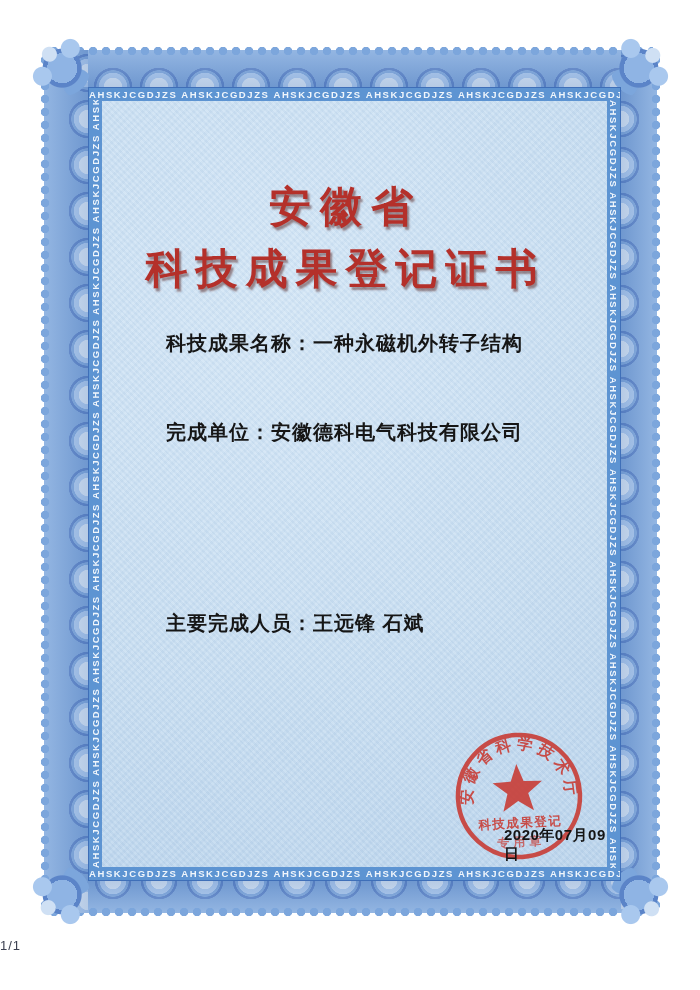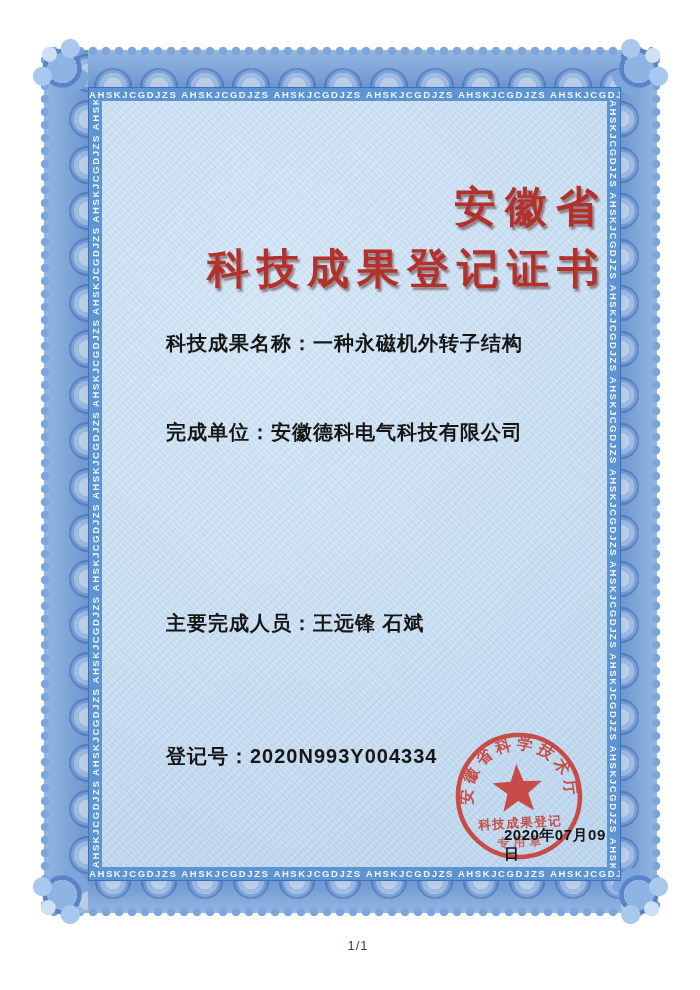--- a/index.html
+++ b/index.html
@@ -68,21 +68,21 @@
   .band-text.r { right:0; top:12px; bottom:12px; width:13px; writing-mode:vertical-rl; }
 
   
   .inner { position:absolute; inset:13px;
     background:radial-gradient(130% 95% at 35% 28%, #d6e8f7 0%, #cbe0f2 48%, #c0d8ee 82%, #bad3eb 100%); }
   .inner::before { content:""; position:absolute; inset:0; pointer-events:none;
     background-image:
       repeating-linear-gradient(45deg, rgba(255,255,255,.06) 0 2px, rgba(90,130,180,.05) 2px 4px),
       repeating-linear-gradient(-45deg, rgba(255,255,255,.05) 0 3px, rgba(90,130,180,.04) 3px 6px); }
 
-  .title { position:absolute; left:0; right:0; text-align:right;
+  .title { position:absolute; left:0; right:18px; text-align:center;
     font-family:"Liberation Serif","DejaVu Serif",serif; font-weight:bold;
     font-size:42px; letter-spacing:9px; color:#b4302a;
     text-shadow:2px 3px 2px rgba(70,15,12,.45); }
   .title.l1 { top:78px; }
   .title.l2 { top:140px; letter-spacing:8px; }
 
   .field { position:absolute; left:64px; font-size:20px; font-weight:bold;
            color:#161616; letter-spacing:1px; white-space:nowrap; }
   .field.f0 { top:229px; }
   .field.f1 { top:318px; }
@@ -91,21 +91,21 @@
   .field.f4 { top:681px; }
 
   .seal { position:absolute; left:347px; top:624px; width:140px; height:144px;
           transform:rotate(-3deg); opacity:.92; }
   .seal text, .seal textPath { fill:#c8403a; font-weight:bold;
           font-family:"Liberation Serif","DejaVu Serif",serif; }
 
   .seal-date { position:absolute; left:362px; top:725px; font-size:15px;
           font-weight:bold; color:#141414; letter-spacing:.5px;margin-left:40px; }
 
-  .page-number { position:absolute; left:16px; right:0; top:938px; text-align:center;
+  .page-number { position:absolute; left:0; right:0; top:938px; 
           font-size:13px; color:#3b4050; letter-spacing:1px; }
 </style>
 </head>
 <body>
 
 <div class="page">
 
   <div class="frame">
     <div class="strip top"></div>
     <div class="strip bottom"></div>
@@ -128,23 +128,20 @@
 
         <div class="field f1">
           <span>完成单位：</span><span>安徽德科电气科技有限公司</span>
         </div>
         <div class="field f0">
           <span>科技成果名称：</span><span>一种永磁机外转子结构</span>
         </div>
         <div class="field f2">
           <span>主要完成人员：</span><span>王远锋 石斌</span>
         </div>
-        <div class="field f3">
-          <span>登记号：</span><span>2020N993Y004334</span>
-        </div>
 
         <svg class="seal" viewBox="0 0 140 144">
           <circle cx="70" cy="71" r="61" fill="none" stroke="#c8403a" stroke-width="4.5"></circle>
           <polygon fill="#c8403a" points="69,39 75.4,56.2 93.7,57 79.4,68.4 84.3,86 69,75.9 53.7,86 58.6,68.4 44.3,57 62.6,56.2"></polygon>
           <path id="sealArc" d="M 25.8 87.1 A 47 47 0 1 1 114.2 87.1" fill="none"></path>
           <text font-size="15.5" letter-spacing="4.5">
             <textPath href="#sealArc" startOffset="50%" text-anchor="middle">安徽省科学技术厅</textPath>
           </text>
           <text x="70" y="102" text-anchor="middle" font-size="12.5" letter-spacing="1.5">科技成果登记</text>
           <text x="70" y="121" text-anchor="middle" font-size="12" letter-spacing="4" opacity="0.8">专用章</text>

